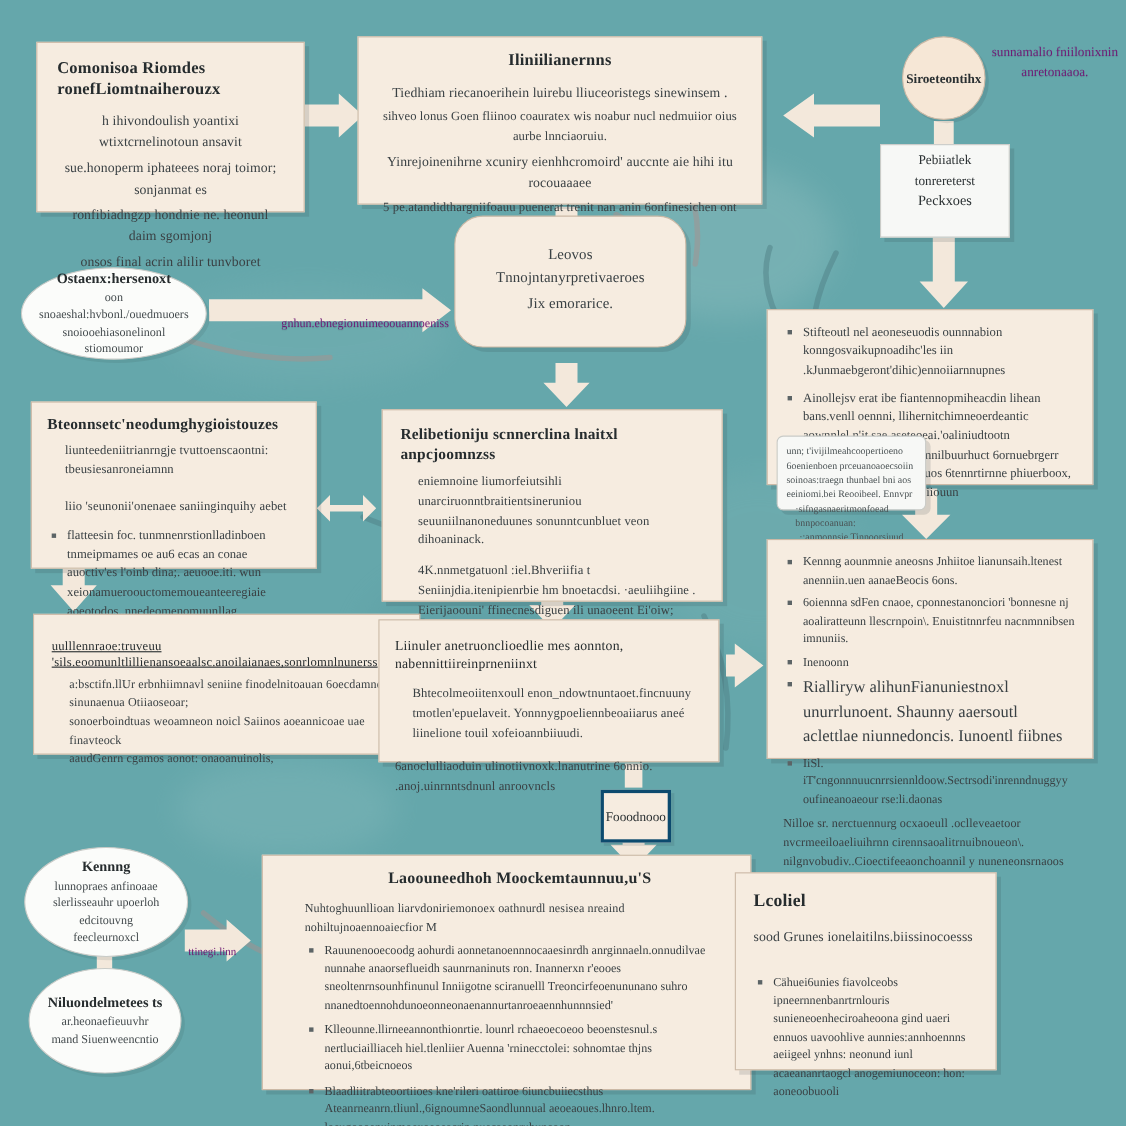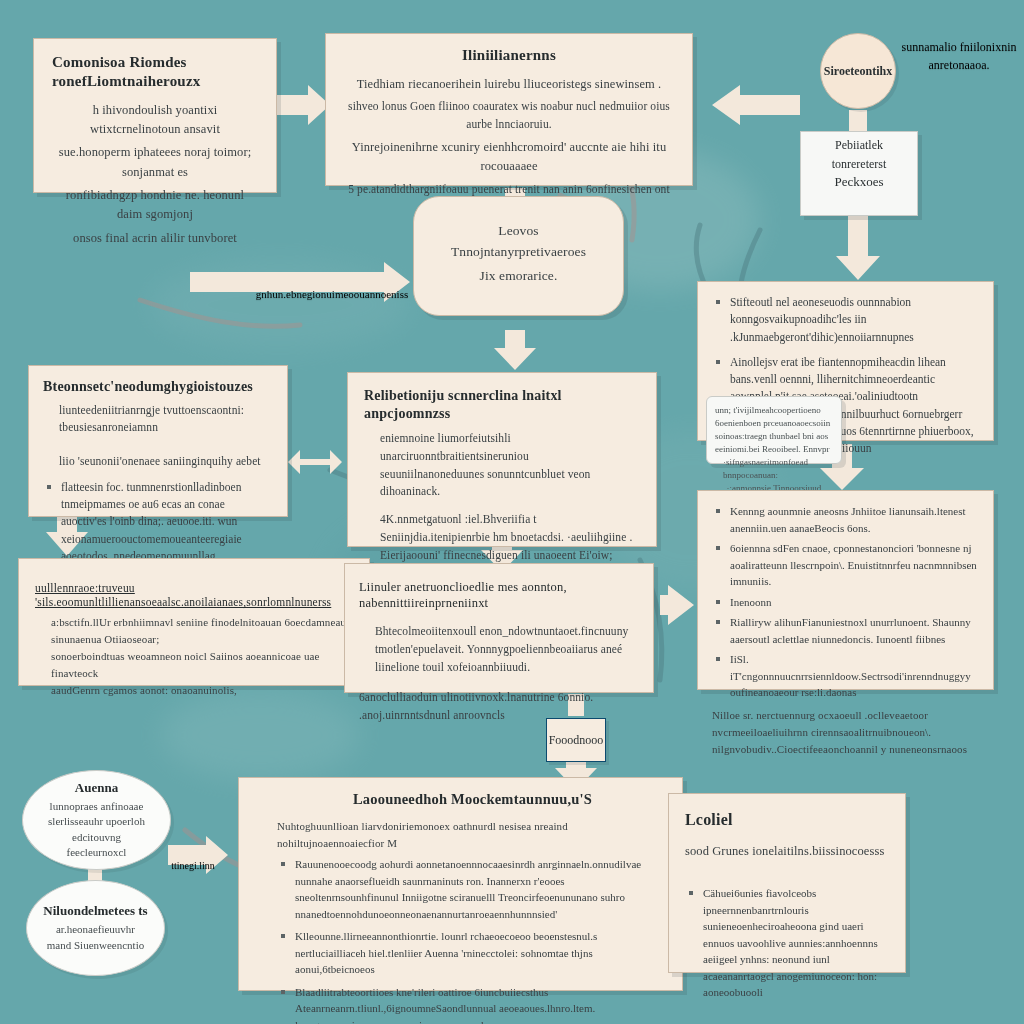--- a/index.html
+++ b/index.html
@@ -55,26 +55,26 @@
   }
   .gap{height:10px;}
 
   .ell-text{text-align:center;padding:4px 10px;}
   .ell-title{font-size:13px;font-weight:700;color:#262c2e;margin-bottom:3px;}
   .ell-line{font-size:11px;color:#454c4f;line-height:1.4;}
 
   .circle-label{font-size:12px;font-weight:700;color:#2a3032;text-align:center;}
 
   .floating{
-    position:absolute;color:#000000;font-size:12px;line-height:1.5;
+    position:absolute;color:#701a75;font-size:12px;line-height:1.5;
     text-align:center;text-shadow:0 1px 1px rgba(0,0,0,.12);
   }
 
   .minibox{
-    position:absolute;background:#f6ece0;border:1px solid #0c4a6e;
+    position:absolute;background:#f6ece0;border:3px solid #0c4a6e;
     display:flex;align-items:center;justify-content:center;
     font-size:12px;color:#2a3032;
     box-shadow:3px 3px 0 rgba(40,60,62,.12);
   }
 
   
   svg.arrows{position:absolute;left:0;top:0;width:1024px;height:1024px;pointer-events:none;}
   .ar{fill:#f3e8db;}
   .swirl{stroke:#b08f89;stroke-width:5;fill:none;opacity:.45;stroke-linecap:round;}
   .swirl2{stroke:#4f7f86;stroke-width:5;fill:none;opacity:.5;stroke-linecap:round;}
@@ -218,20 +218,27 @@
     </div>
   </div>
 
   <div class="node box round smudge" style="left:413px;top:196px;width:211px;height:120px;display:flex;align-items:center;justify-content:center;">
     <div style="text-align:center;padding:0 16px;">
       <p class="line center" style="font-size:13.5px;">Leovos Tnnojntanyrpretivaeroes</p>
       <p class="line center" style="font-size:13.5px;">Jix emorarice.</p>
     </div>
   </div>
 
+  <div class="node ellipse smudge" style="left:19px;top:243px;width:169px;height:84px;">
+    <div class="ell-text">
+      <div class="ell-title">Ostaenx:hersenoxt</div>
+      <div class="ell-line">oon snoaeshal:hvbonl./ouedmuoers</div>
+      <div class="ell-line">snoiooehiasonelinonl stiomoumor</div>
+    </div>
+  </div>
 
   <div class="floating smudge" style="left:252px;top:286px;width:160px;font-size:11px;">
     <span>gnhun.ebnegionuimeoouannoeniss</span>
   </div>
 
   <div class="node box smudge" style="left:28px;top:365px;width:260px;height:152px;">
     <div class="inner" style="padding:12px 14px;">
       <div class="title" style="font-size:14px;margin-bottom:6px;">Bteonnsetc'neodumghygioistouzes</div>
       <p class="line indent" style="font-size:11.5px;margin:0;">liunteedeniitrianrngje  tvuttoenscaontni: tbeusiesanroneiamnn</p>
       <p class="line indent" style="font-size:11.5px;margin:16px 0 8px 0;">liio 'seunonii'onenaee  saniinginquihy aebet</p>
@@ -270,28 +277,28 @@
       <div style="font-size:9px;color:#4a5254;line-height:1.45;text-align:center;">·;anmonnsie Tinnoorsiuud</div>
     </div>
   </div>
 
   <div class="node box smudge" style="left:697px;top:490px;width:297px;height:200px;">
     <div class="inner" style="padding:12px 14px;">
       <ul class="bullets">
         <li style="font-size:11px;margin-bottom:4px;">Kennng aounmnie aneosns Jnhiitoe lianunsaih.ltenest anenniin.uen aanaeBeocis 6ons.</li>
         <li style="font-size:11px;margin-bottom:4px;list-style:none;">6oiennna sdFen cnaoe, cponnestanonciori 'bonnesne nj aoaliratteunn llescrnpoin\. Enuistitnnrfeu nacnmnnibsen imnuniis.</li>
         <li style="font-size:11px;margin-bottom:4px;list-style:none;">Inenoonn</li>
-        <li style="font-size:11px;margin-bottom:4px;list-style:none;">Rialliryw  alihunFianuniestnoxl unurrlunoent. Shaunny aaersoutl aclettlae niunnedoncis. Iunoentl  fiibnes</li>
+        <li style="font-size:15px;margin-bottom:4px;list-style:none;">Rialliryw  alihunFianuniestnoxl unurrlunoent. Shaunny aaersoutl aclettlae niunnedoncis. Iunoentl  fiibnes</li>
         <li style="font-size:11px;margin-bottom:6px;list-style:none;">IiSl. iT'cngonnnuucnrrsiennldoow.Sectrsodi'inrenndnuggyy oufineanoaeour rse:li.daonas</li>
       </ul>
       <p class="line" style="font-size:11px;">Nilloe sr. nerctuennurg ocxaoeull .oclleveaetoor  nvcrmeeiloaeliuihrnn cirennsaoalitrnuibnoueon\. nilgnvobudiv..Cioectifeeaonchoannil y nuneneonsrnaoos</p>
     </div>
   </div>
 
-  <div class="node box smudge" style="left:18px;top:558px;width:352px;height:128px;">
+  <div class="node box smudge" style="left:30px;top:558px;width:352px;height:128px;">
     <div class="inner" style="padding:22px 16px 10px 16px;">
       <div class="title" style="font-size:11.5px;font-weight:400;text-decoration:underline;margin-bottom:4px;">uulllennraoe:truveuu  'sils.eoomunltlillienansoeaalsc.anoilaianaes,sonrlomnlnunerss</div>
       <p class="line indent" style="font-size:11px;margin:0;">a:bsctifn.llUr erbnhiimnavl seniine finodelnitoauan  6oecdamneau  sinunaenua  Otiiaoseoar;</p>
       <p class="line indent" style="font-size:11px;margin:0;">sonoerboindtuas weoamneon noicl  Saiinos  aoeannicoae uae finavteock</p>
       <p class="line indent" style="font-size:11px;margin:0;">aaudGenrn cgamos aonot: onaoanuinolis,</p>
     </div>
   </div>
 
   <div class="node box smudge" style="left:344px;top:563px;width:310px;height:130px;">
     <div class="inner" style="padding:16px 14px;">
@@ -300,21 +307,21 @@
       <p class="line" style="font-size:11.5px;margin:0;">6anoclulliaoduin ulinotiivnoxk.lnanutrine  6onnio. .anoj.uinrnntsdnunl  anroovncls</p>
     </div>
   </div>
 
   <div class="minibox smudge" style="left:546px;top:718px;width:58px;height:42px;">
     <span>Fooodnooo</span>
   </div>
 
   <div class="node ellipse smudge" style="left:22px;top:770px;width:149px;height:100px;">
     <div class="ell-text">
-      <div class="ell-title">Auenna</div>
+      <div class="ell-title">Kennng</div>
       <div class="ell-line">lunnopraes  anfinoaae</div>
       <div class="ell-line">slerlisseauhr upoerloh edcitouvng</div>
       <div class="ell-line">feecleurnoxcl</div>
     </div>
   </div>
 
   <div class="node ellipse smudge" style="left:26px;top:880px;width:139px;height:96px;">
     <div class="ell-text">
       <div class="ell-title">Niluondelmetees ts</div>
       <div class="ell-line">ar.heonaefieuuvhr</div>

